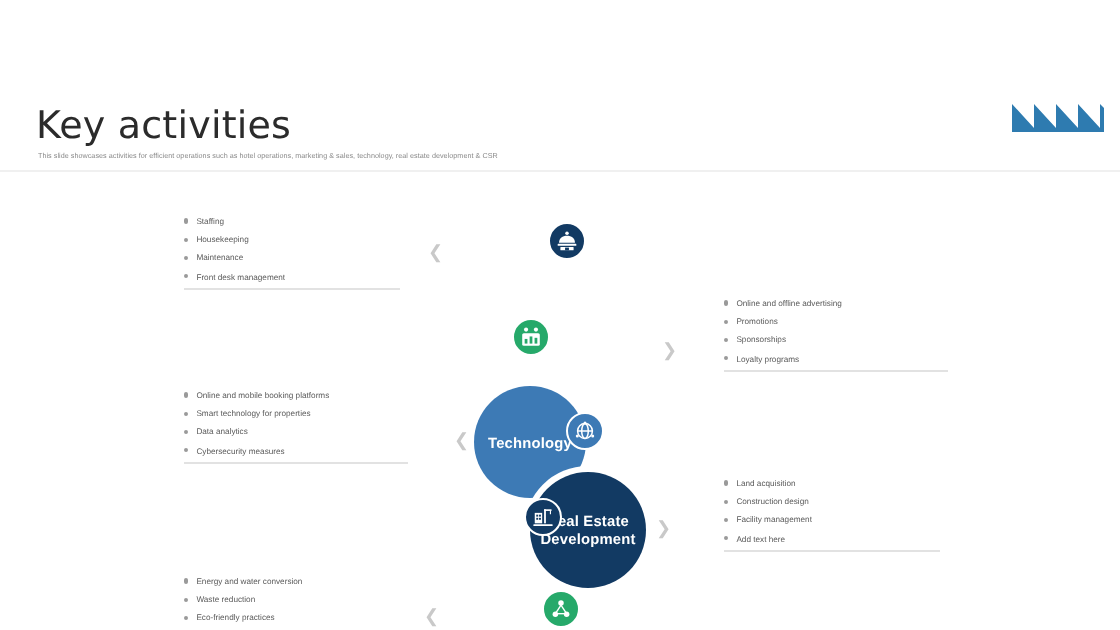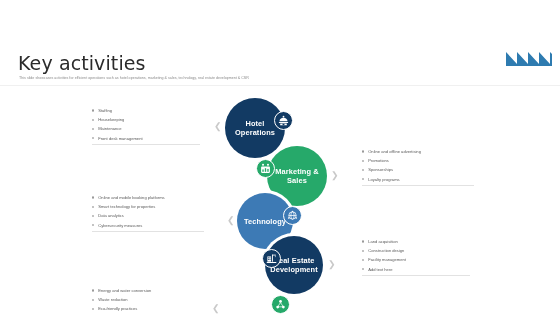--- a/index.html
+++ b/index.html
@@ -163,23 +163,20 @@
     <svg width="46" height="34" viewBox="0 0 46 34">
       <g fill="none" stroke="#3a3a3a" stroke-width="0.7">
         <circle cx="23" cy="34" r="9"></circle>
         <circle cx="23" cy="34" r="14"></circle>
         <circle cx="23" cy="34" r="19"></circle>
         <circle cx="23" cy="34" r="24"></circle>
       </g>
     </svg>
   </div>
 
-  <div class="node node-hotel">
-    <span>Hotel Operations</span>
-  </div>
   <div class="badge badge-hotel">
     <svg width="11" height="11" viewBox="0 0 16 16">
       <g fill="#ffffff">
         <circle cx="8" cy="2.4" r="1.3"></circle>
         <path d="M2.2 9.2 C2.2 6 4.8 4.1 8 4.1 C11.2 4.1 13.8 6 13.8 9.2 Z"></path>
         <rect x="1.2" y="10" width="13.6" height="1.5" rx="0.5"></rect>
         <rect x="3.2" y="12.3" width="9.6" height="2.5" rx="0.4"></rect>
         <rect x="6.6" y="12.8" width="2.8" height="2" fill="#123a63"></rect>
       </g>
     </svg>
@@ -200,23 +197,20 @@
           <span>Maintenance</span>
         </li>
       <li>
           <i class="bullet"></i>
           <span>Front desk management</span>
         </li>
     </ul>
     <div class="underline"></div>
   </div>
 
-  <div class="node node-marketing">
-    <span>Marketing &amp; Sales</span>
-  </div>
   <div class="badge badge-marketing">
     <svg width="11" height="11" viewBox="0 0 16 16">
       <g fill="#ffffff">
         <rect x="1.6" y="5.2" width="12.8" height="9.2" rx="1.2"></rect>
         <rect x="3.4" y="9.4" width="2" height="3.4" fill="#26a96a"></rect>
         <rect x="7" y="7.6" width="2" height="5.2" fill="#26a96a"></rect>
         <rect x="10.6" y="8.6" width="2" height="4.2" fill="#26a96a"></rect>
         <circle cx="4.4" cy="2.6" r="1.5"></circle>
         <circle cx="11.6" cy="2.6" r="1.5"></circle>
       </g>

